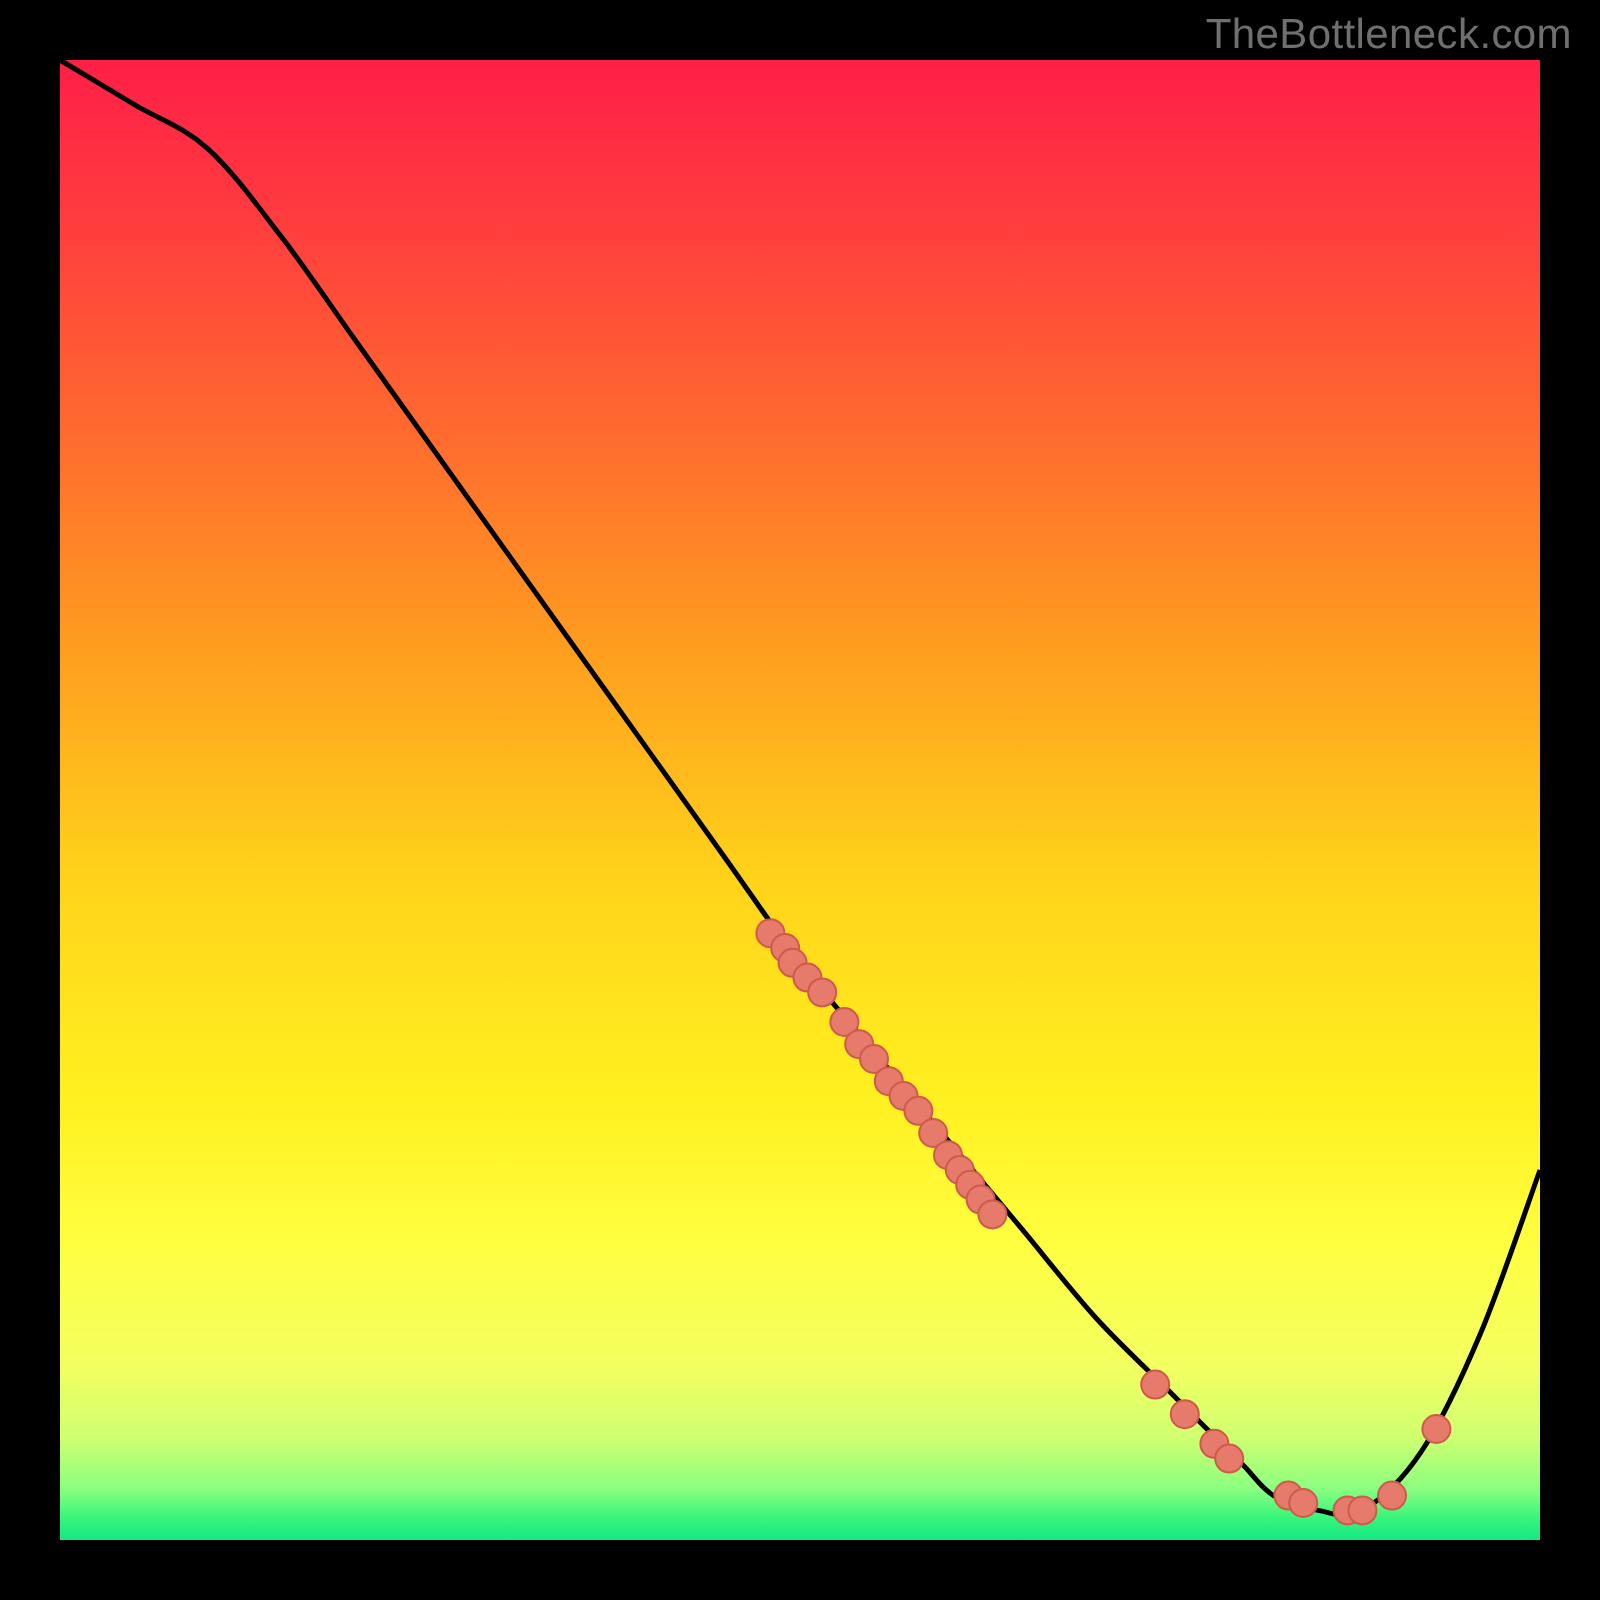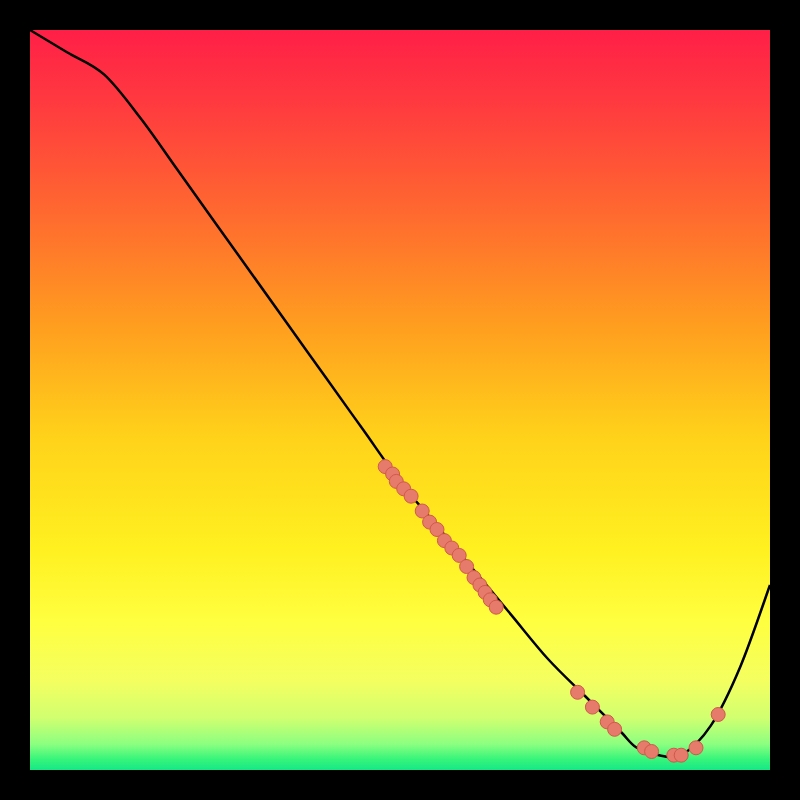--- a/index.html
+++ b/index.html
@@ -49,20 +49,21 @@
     font-size: 21px;
     font-weight: 500;
     letter-spacing: 0.2px;
   }
 </style>
 </head>
 <body>
 
 <div class="frame">
 
+  <div class="watermark">TheBottleneck.com</div>
 
   <div class="plot">
     <svg class="gradient-bg" viewBox="0 0 740 740" preserveAspectRatio="none">
       <defs>
         <linearGradient id="bgGrad" x1="0" y1="0" x2="0" y2="1">
             <stop offset="0%" stop-color="#ff1f47"></stop>
             <stop offset="10%" stop-color="#ff3a3f"></stop>
             <stop offset="25%" stop-color="#ff6a2f"></stop>
             <stop offset="40%" stop-color="#ff9e1f"></stop>
             <stop offset="55.00000000000001%" stop-color="#ffd21a"></stop>

